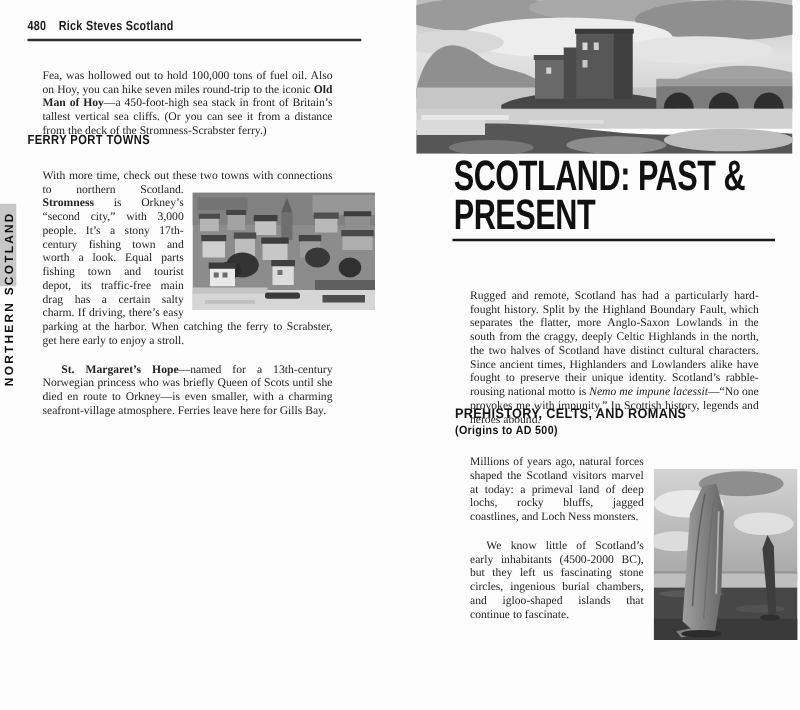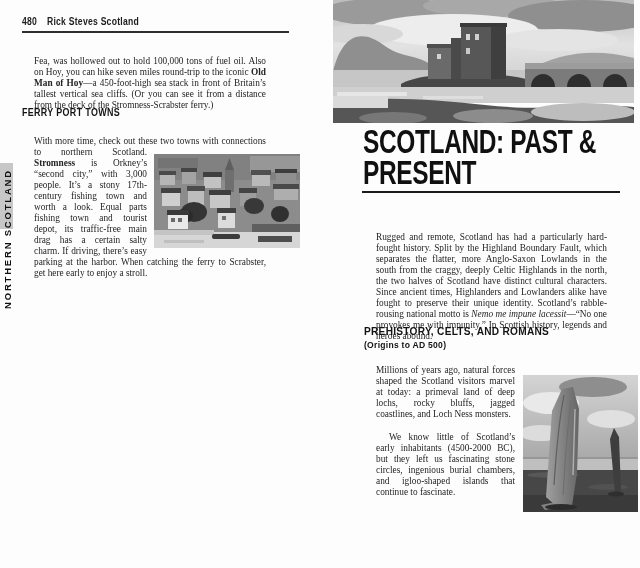--- a/index.html
+++ b/index.html
@@ -159,20 +159,21 @@
 
       <rect x="98" y="70" width="48" height="9" fill="#5f5f5f"></rect>
       <rect x="0" y="78" width="146" height="16" fill="#d6d6d6"></rect>
       <rect x="0" y="76" width="60" height="5" fill="#c4c4c4"></rect>
       <rect x="58" y="80" width="28" height="5" rx="2" fill="#3a3a3a"></rect>
       <rect x="104" y="82" width="34" height="6" fill="#4d4d4d"></rect>
       <rect x="10" y="86" width="40" height="3" fill="#bfbfbf"></rect>
     </svg>
   </span>
   <p class="para"><span>With more time, check out these two towns with connections to northern Scotland. </span><span class="r-bold">Stromness</span><span> is Orkney’s “second city,” with 3,000 people. It’s a stony 17th-century fishing town and worth a look. Equal parts fishing town and tourist depot, its traffic-free main drag has a certain salty charm. If driving, there’s easy parking at the harbor. When catching the ferry to Scrabster, get here early to enjoy a stroll.</span></p>
+  <p class="para indent"><span class="r-bold">St. Margaret’s Hope</span><span>—named for a 13th-century Norwegian princess who was briefly Queen of Scots until she died en route to Orkney—is even smaller, with a charming seafront-village atmosphere. Ferries leave here for Gills Bay.</span></p>
 </div>
 
 <div class="photo-abs castle-photo">
 
   <svg viewBox="0 0 301 123" xmlns="http://www.w3.org/2000/svg">
     <defs>
       <linearGradient id="sky" x1="0" y1="0" x2="0" y2="1">
         <stop offset="0" stop-color="#bdbdbd"></stop>
           <stop offset=".5" stop-color="#e2e2e2"></stop>
           <stop offset="1" stop-color="#cccccc"></stop>

